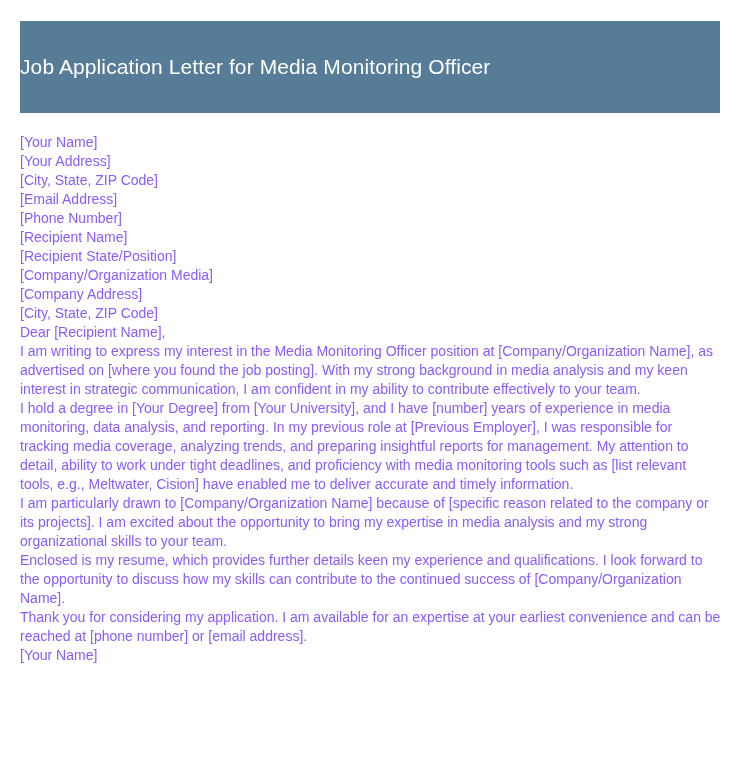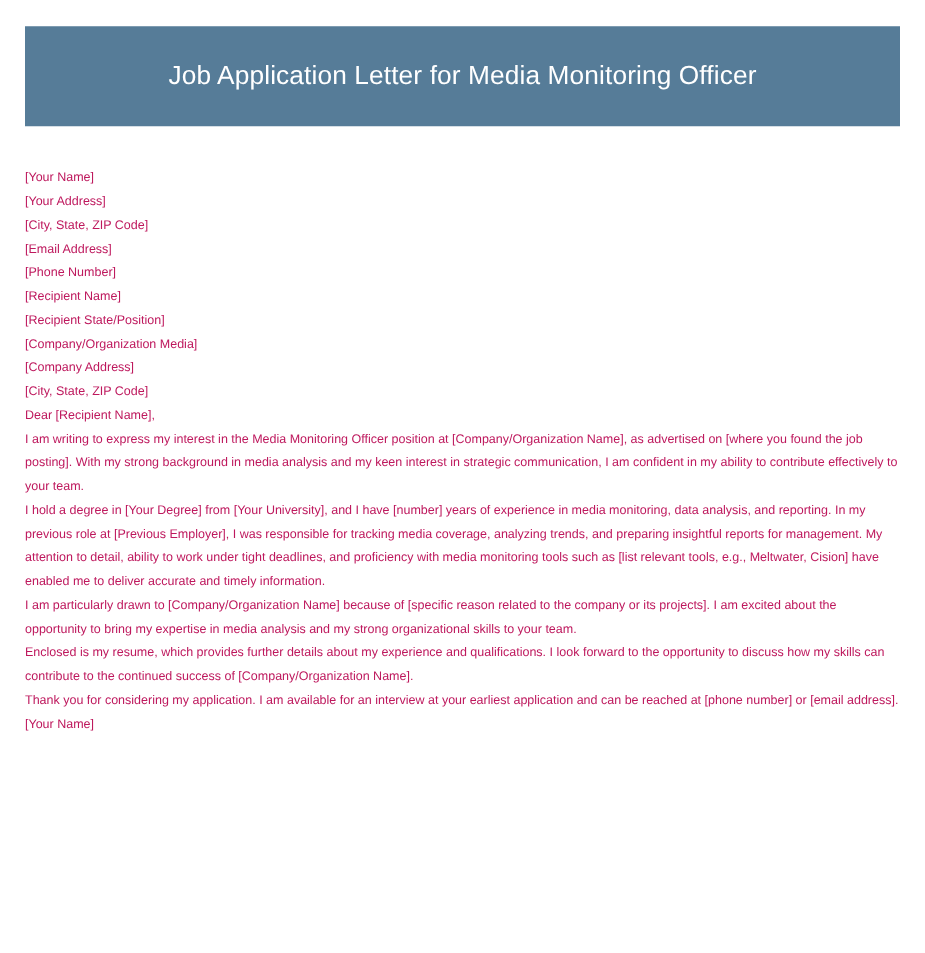--- a/index.html
+++ b/index.html
@@ -19,25 +19,24 @@
     width: 740px;
     height: 762px;
     box-sizing: border-box;
   }
 
   .banner {
     position: absolute;
     left: 20px;
     top: 21px;
     width: 700px;
-    height: 80px;
+    height: 92px;
     background: #567c98;
     display: flex;
     align-items: center;
-    justify-content: center;
     box-sizing: border-box;
   }
 
   .banner-title {
     color: #ffffff;
     font-size: 21px;
     font-weight: 400;
     letter-spacing: 0.1px;
     line-height: 1.2;
     text-align: center;
@@ -46,22 +45,22 @@
 
   .letter-body {
     position: absolute;
     left: 20px;
     top: 133px;
     width: 701px;
     box-sizing: border-box;
   }
 
   .letter-line {
-    color: #be185d;
-    font-size: 10px;
+    color: #8b5cf6;
+    font-size: 14px;
     line-height: 19px;
     text-align: left;
     margin: 0;
     padding: 0;
     word-spacing: 0px;
   }
 </style>
 </head>
 <body>
 
@@ -79,18 +78,18 @@
     <p class="letter-line">[Phone Number]</p>
     <p class="letter-line">[Recipient Name]</p>
     <p class="letter-line">[Recipient State/Position]</p>
     <p class="letter-line">[Company/Organization Media]</p>
     <p class="letter-line">[Company Address]</p>
     <p class="letter-line">[City, State, ZIP Code]</p>
     <p class="letter-line">Dear [Recipient Name],</p>
     <p class="letter-line">I am writing to express my interest in the Media Monitoring Officer position at [Company/Organization Name], as advertised on [where you found the job posting]. With my strong background in media analysis and my keen interest in strategic communication, I am confident in my ability to contribute effectively to your team.</p>
     <p class="letter-line">I hold a degree in [Your Degree] from [Your University], and I have [number] years of experience in media monitoring, data analysis, and reporting. In my previous role at [Previous Employer], I was responsible for tracking media coverage, analyzing trends, and preparing insightful reports for management. My attention to detail, ability to work under tight deadlines, and proficiency with media monitoring tools such as [list relevant tools, e.g., Meltwater, Cision] have enabled me to deliver accurate and timely information.</p>
     <p class="letter-line">I am particularly drawn to [Company/Organization Name] because of [specific reason related to the company or its projects]. I am excited about the opportunity to bring my expertise in media analysis and my strong organizational skills to your team.</p>
-    <p class="letter-line">Enclosed is my resume, which provides further details about my experience and qualifications. I look forward to the opportunity to discuss how my skills can contribute to the continued success of [Company/Organization Name].</p>
-    <p class="letter-line">Thank you for considering my application. I am available for an interview at your earliest application and can be reached at [phone number] or [email address].</p>
+    <p class="letter-line">Enclosed is my resume, which provides further details keen my experience and qualifications. I look forward to the opportunity to discuss how my skills can contribute to the continued success of [Company/Organization Name].</p>
+    <p class="letter-line">Thank you for considering my application. I am available for an expertise at your earliest convenience and can be reached at [phone number] or [email address].</p>
     <p class="letter-line">[Your Name]</p>
   </div>
 
 </div>
 
 </body></html>

